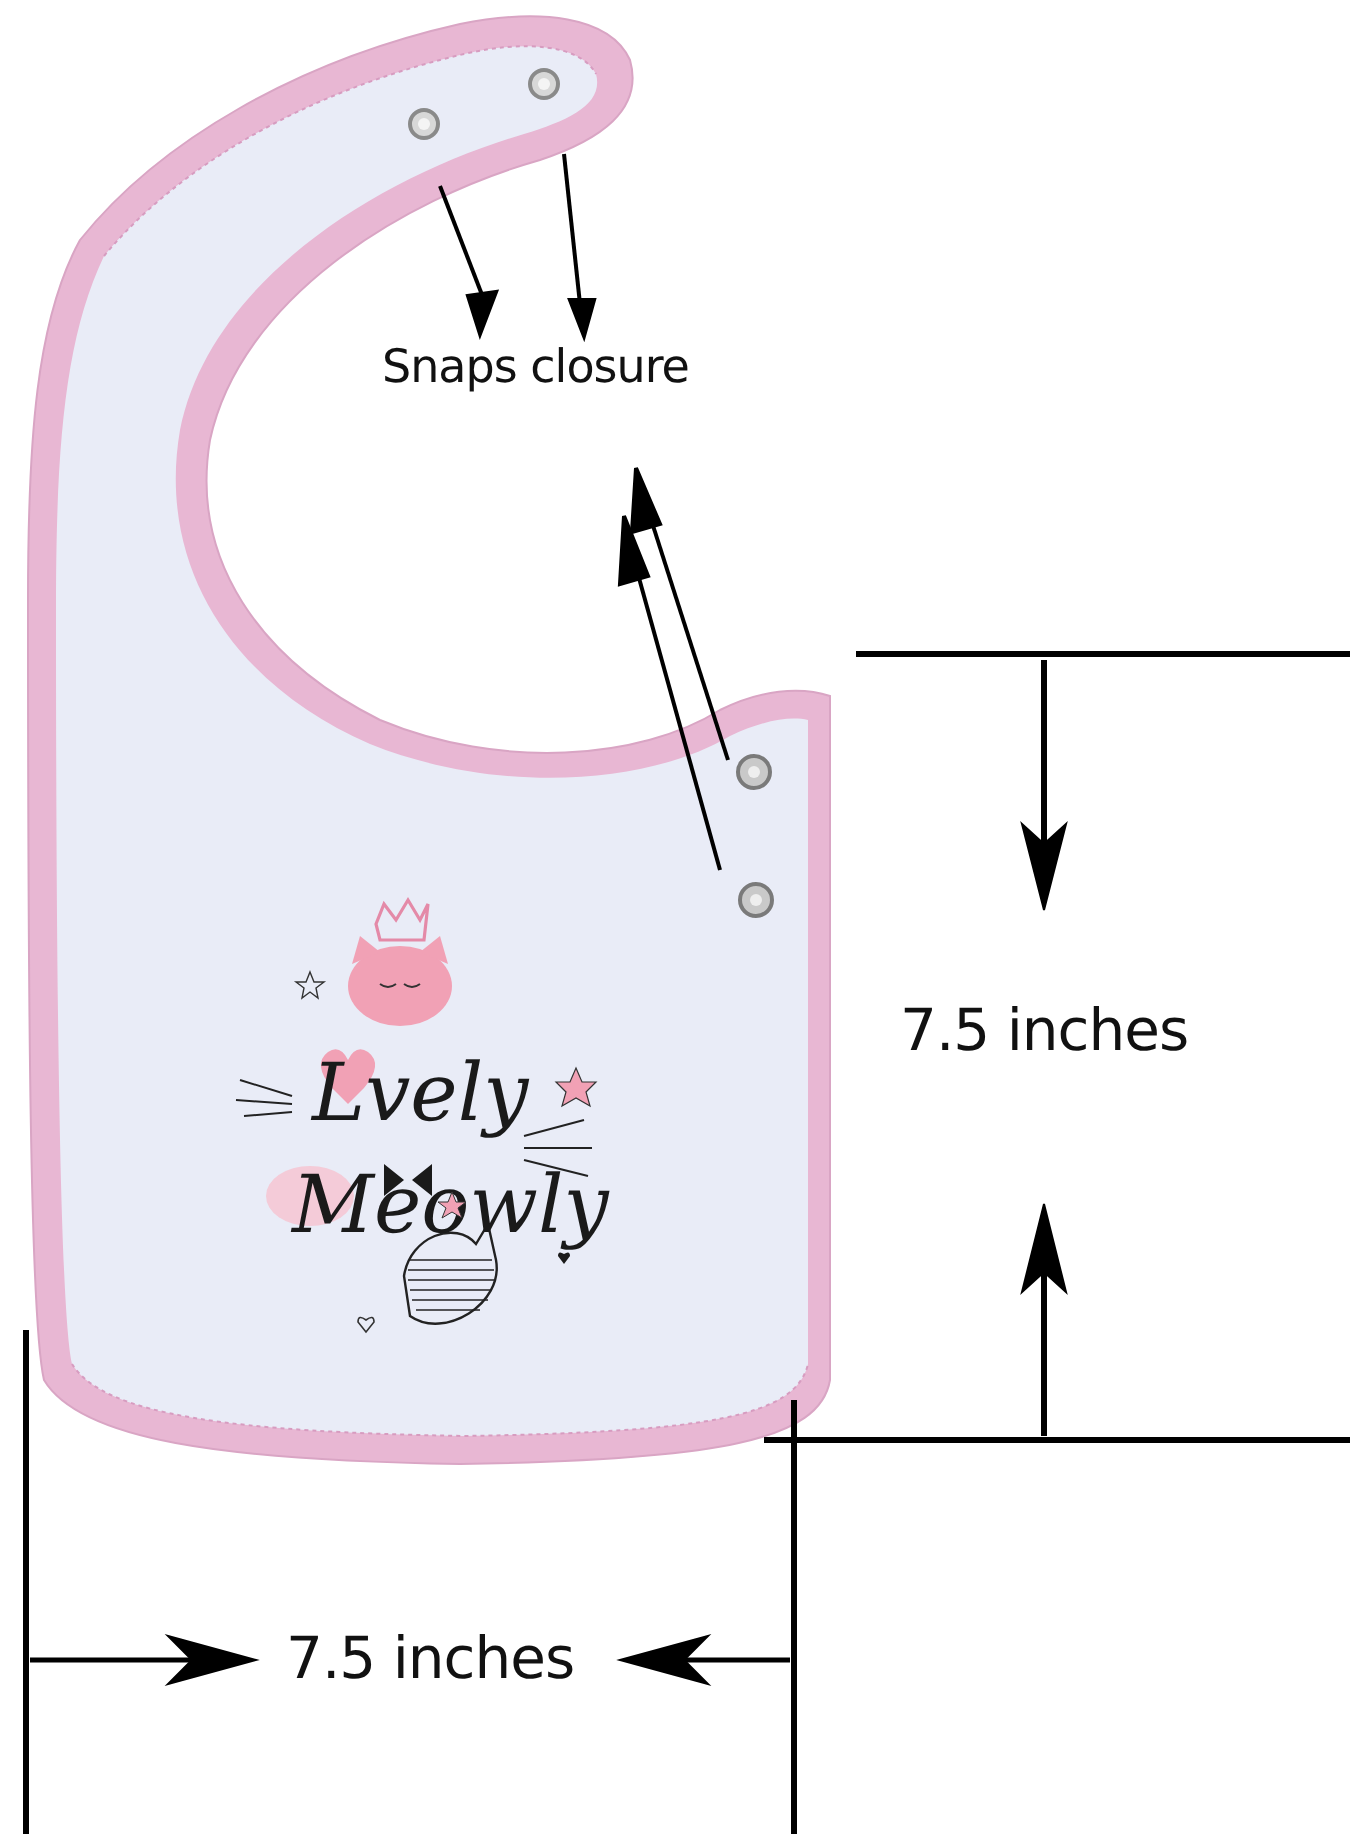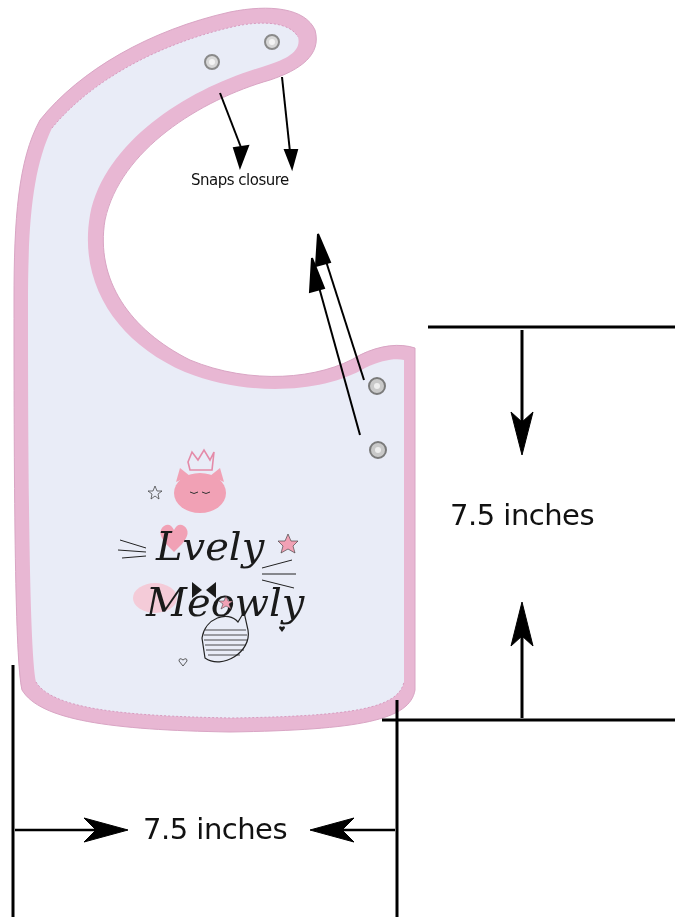--- a/index.html
+++ b/index.html
@@ -1,21 +1,21 @@
 <!DOCTYPE html>
 <html><head>
   <meta charset="utf-8">
   <style>
     html, body { margin: 0; padding: 0; background: #ffffff; }
     body { width: 679px; height: 917px; position: relative; overflow: hidden;
            font-family: "DejaVu Sans", "Liberation Sans", sans-serif; }
     .stage { position: absolute; left: 0; top: 0; width: 679px; height: 917px; }
     svg.art { position: absolute; left: 0; top: 0; }
     .label { position: absolute; color: #111111; white-space: nowrap; letter-spacing: -0.5px; }
-    .snaps-label { left: 191px; top: 171px; font-size: 15px; }
+    .snaps-label { left: 191px; top: 171px; font-size: 23px; }
     .height-label { left: 450px; top: 498px; font-size: 29px; }
     .width-label { left: 143px; top: 812px; font-size: 29px; }
     .print-text { font-family: "DejaVu Serif", "Liberation Serif", serif; font-style: italic; fill: #1a1a1a; }
   </style>
 </head>
 <body>
 
 <div class="stage">
 
   <svg class="art" width="679" height="917" viewBox="0 0 679 917" xmlns="http://www.w3.org/2000/svg">

